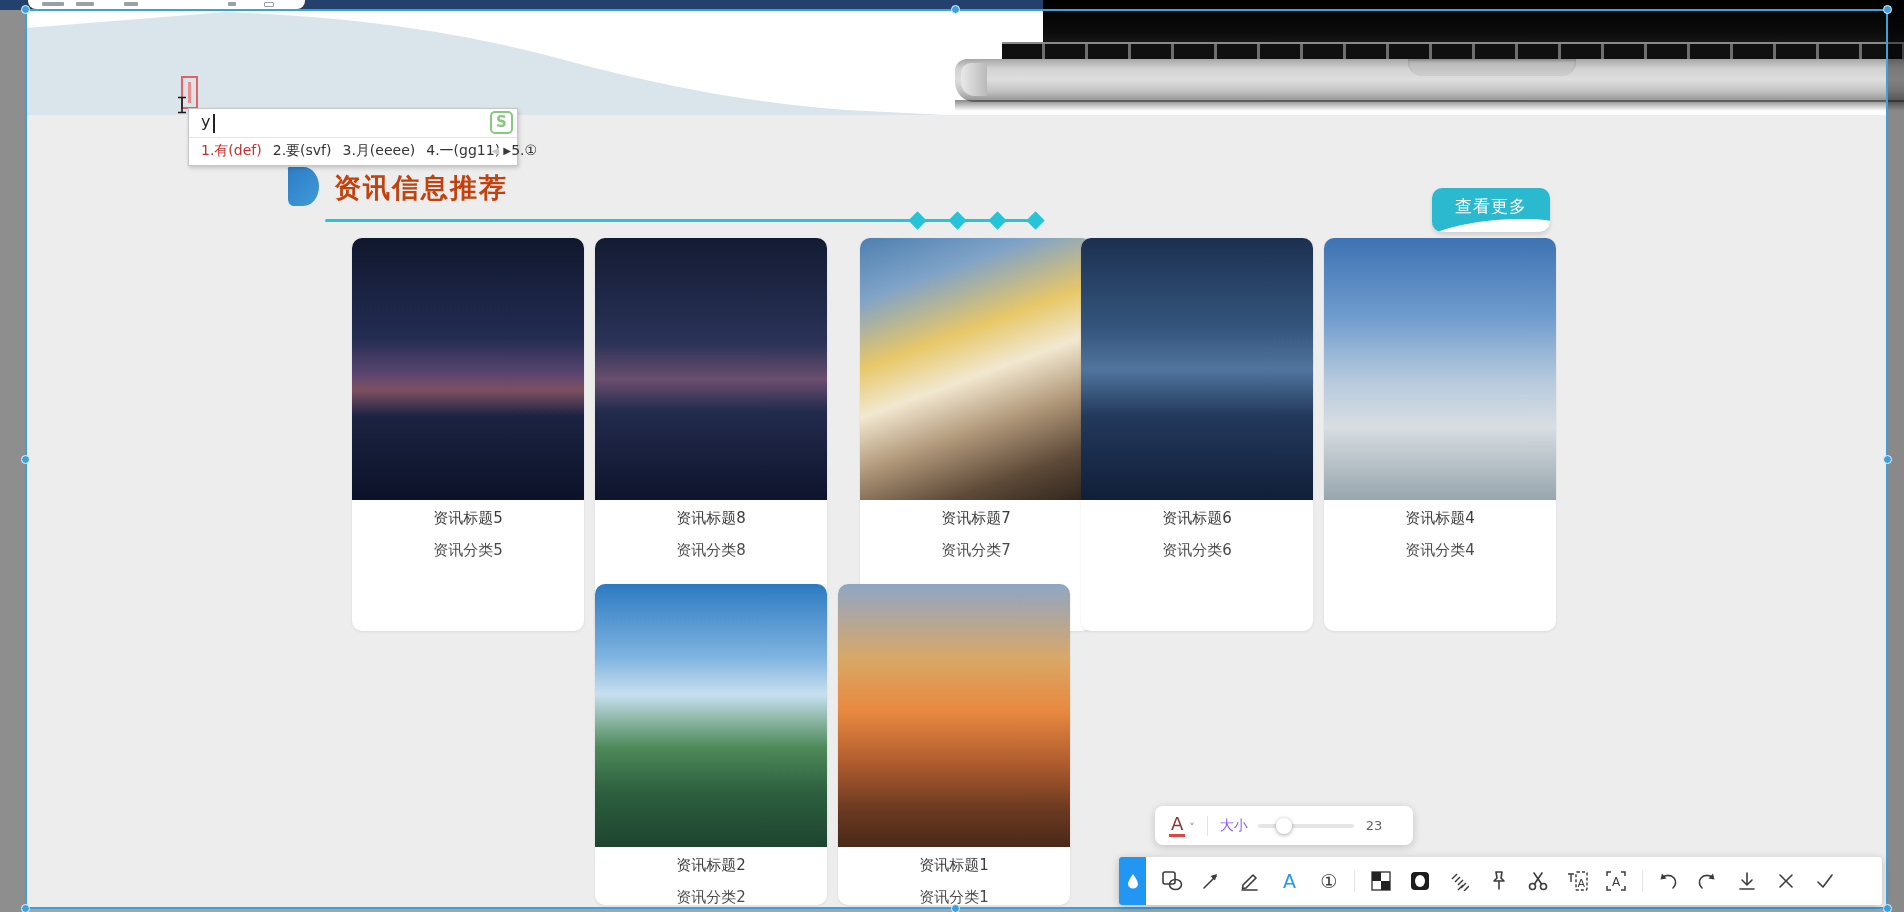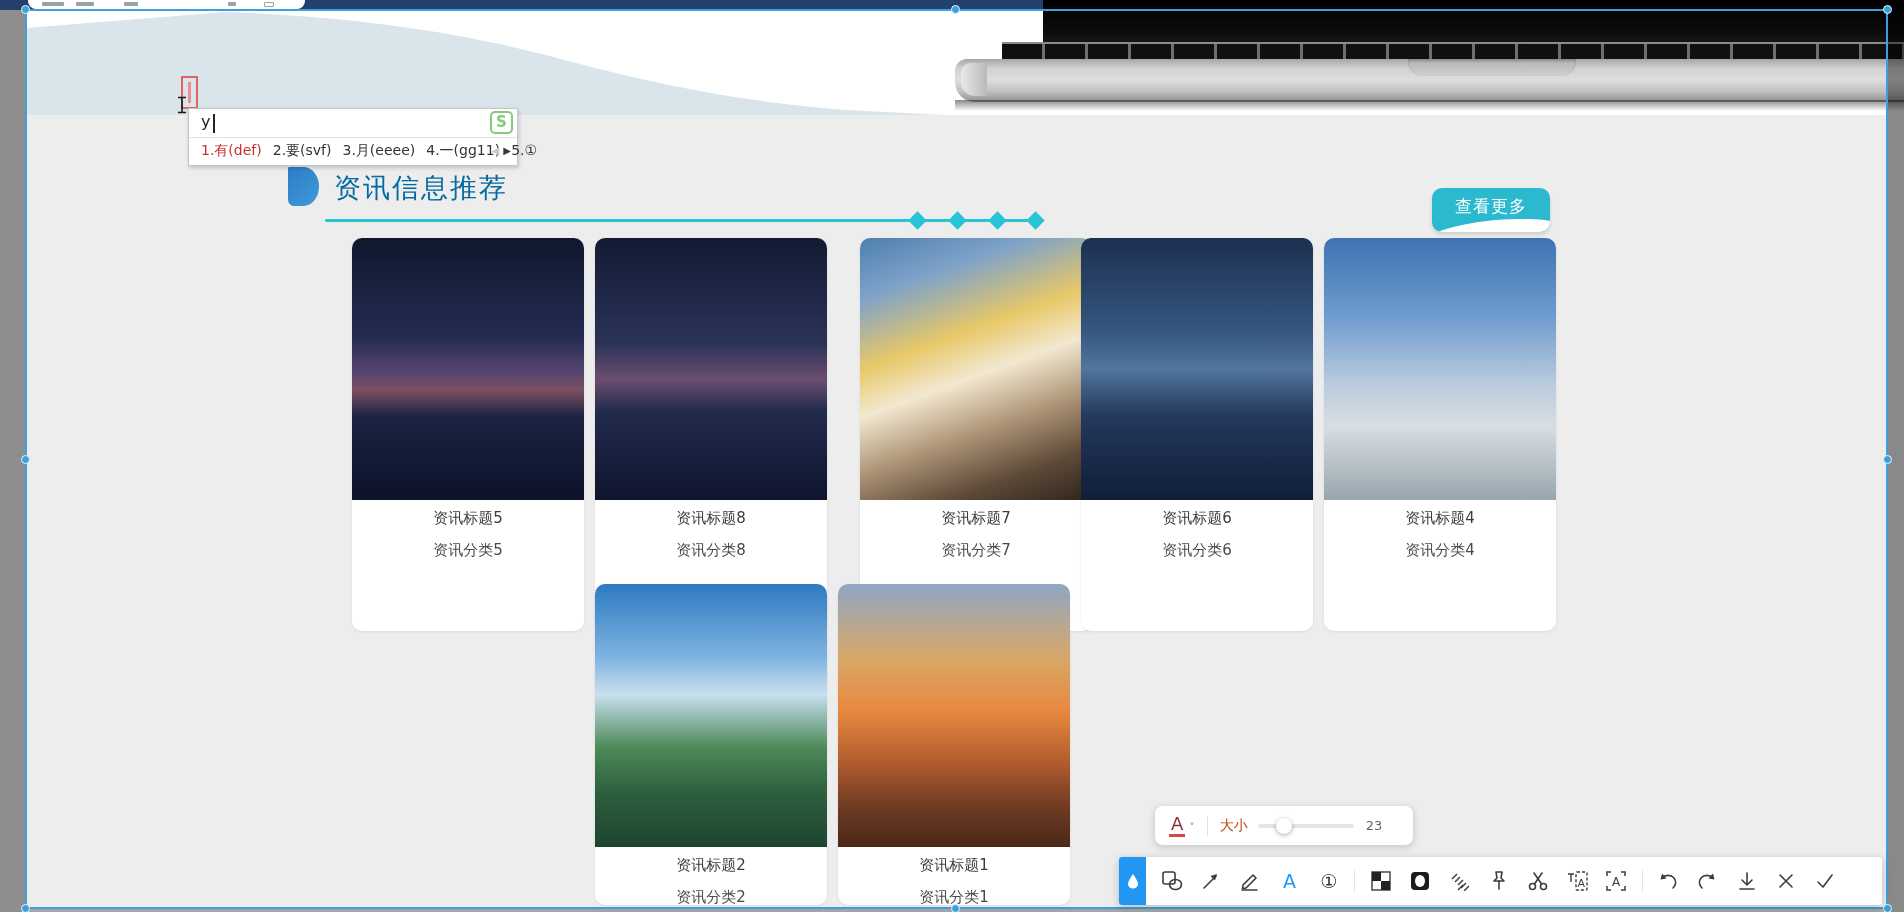--- a/index.html
+++ b/index.html
@@ -35,21 +35,21 @@
   .ime-logo{position:absolute;right:4px;top:2px;width:23px;height:23px;border:2px solid #86c97f;border-radius:5px;color:#86c97f;font-weight:bold;font-size:15px;text-align:center;line-height:19px;background:#fff;}
   .ime-div{position:absolute;left:0;top:28px;width:100%;height:1px;background:#e3e3e3;}
   .ime-cands{position:absolute;left:12px;top:33px;font-size:14px;color:#333;white-space:nowrap;}
   .ime-cands span{margin-right:11px;}
   .cand-first{color:#c62f2f;}
   .ime-pager{position:absolute;right:6px;top:36px;font-size:10px;color:#3a3a3a;}
   .ime-pager .prev{color:#c9c9c9;margin-right:4px;}
 
   
   .sec-logo{left:288px;top:167px;width:31px;height:39px;background:linear-gradient(135deg,#2d7cc6,#3f9bd8);border-radius:2px 85% 85% 30%;}
-  .sec-title{left:334px;top:170px;font-size:27px;font-weight:normal;color:#0369a1;letter-spacing:2px;}
+  .sec-title{left:334px;top:170px;font-size:27px;font-weight:bold;color:#c2410c;letter-spacing:2px;}
   .more-btn{left:1432px;top:172px;width:118px;height:44px;background:#2ab9ce;border-radius:10px;overflow:hidden;cursor:pointer;box-shadow:0 3px 4px rgba(0,0,0,.12);margin-top:16px;}
   .more-btn span{position:relative;display:block;text-align:center;margin-top:7px;color:#fff;font-size:17px;z-index:2;letter-spacing:1px;}
   .more-btn::after{content:"";position:absolute;left:-20%;bottom:-14px;width:150%;height:26px;background:#fff;border-radius:50% 50% 0 0/100% 100% 0 0;transform:rotate(-5deg);}
   .rule{left:325px;top:219px;width:713px;height:3px;background:#27c3d6;border-radius:2px;}
   .dia{width:13px;height:13px;background:#27c3d6;transform:rotate(45deg);top:214px;}
 
   
   .card{width:232px;background:#fff;border-radius:10px;overflow:hidden;box-shadow:0 1px 3px rgba(0,0,0,.08);cursor:pointer;}
   .card .img{width:100%;}
   .card .t1{text-align:center;font-size:15px;color:#3c3c3c;margin-top:9px;}
@@ -74,21 +74,21 @@
   .dim-bottom{left:25px;top:909px;width:1863px;height:3px;background:rgba(0,0,0,.3);}
 
   
   .ibeam{left:176px;top:96px;width:12px;height:18px;}
 
   
   .font-panel{left:1155px;top:806px;width:258px;height:39px;background:#fff;border-radius:8px;box-shadow:0 2px 8px rgba(0,0,0,.18);display:flex;align-items:center;padding:0 14px;}
   .fp-A{font-size:18px;color:#8a3232;border-bottom:3px solid #e04545;line-height:20px;padding:0 2px;cursor:pointer;}
   .fp-chev{font-size:11px;color:#888;margin:4px 0 0 4px;cursor:pointer;}
   .fp-div{width:1px;height:20px;background:#e2e2e2;margin:0 12px;}
-  .fp-label{font-size:14px;color:#c2410c;}
+  .fp-label{font-size:14px;color:#8b5cf6;}
   .fp-track{position:relative;width:96px;height:4px;background:#e6e6e6;border-radius:2px;margin:0 10px;cursor:pointer;}
   .fp-knob{position:absolute;left:18px;top:-6px;width:16px;height:16px;border-radius:50%;background:#fff;box-shadow:0 1px 4px rgba(0,0,0,.35);cursor:grab;}
   .fp-val{font-size:13px;color:#666;margin-left:2px;}
 
   
   .toolbar{left:1119px;top:857px;width:763px;height:48px;background:#fff;border-radius:3px;box-shadow:0 2px 8px rgba(0,0,0,.22);display:flex;align-items:center;}
   .tb-pin{width:27px;height:48px;background:#2196f3;border-radius:3px 0 0 3px;display:flex;align-items:center;justify-content:center;cursor:pointer;flex:none;}
   .tbi{width:24px;height:24px;margin:0 7.6px;display:flex;align-items:center;justify-content:center;cursor:pointer;flex:none;}
   .tbi svg{display:block;}
   .tb-sep{width:1px;height:22px;background:#e4e4e4;margin:0 6px;flex:none;}

